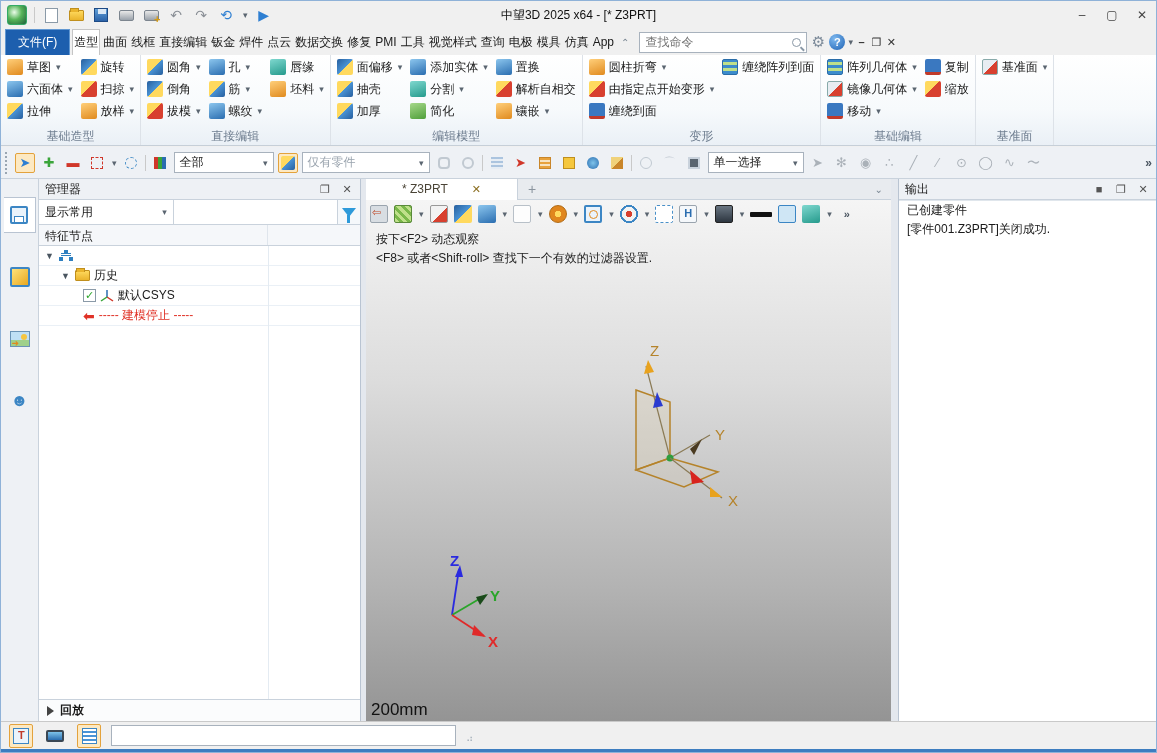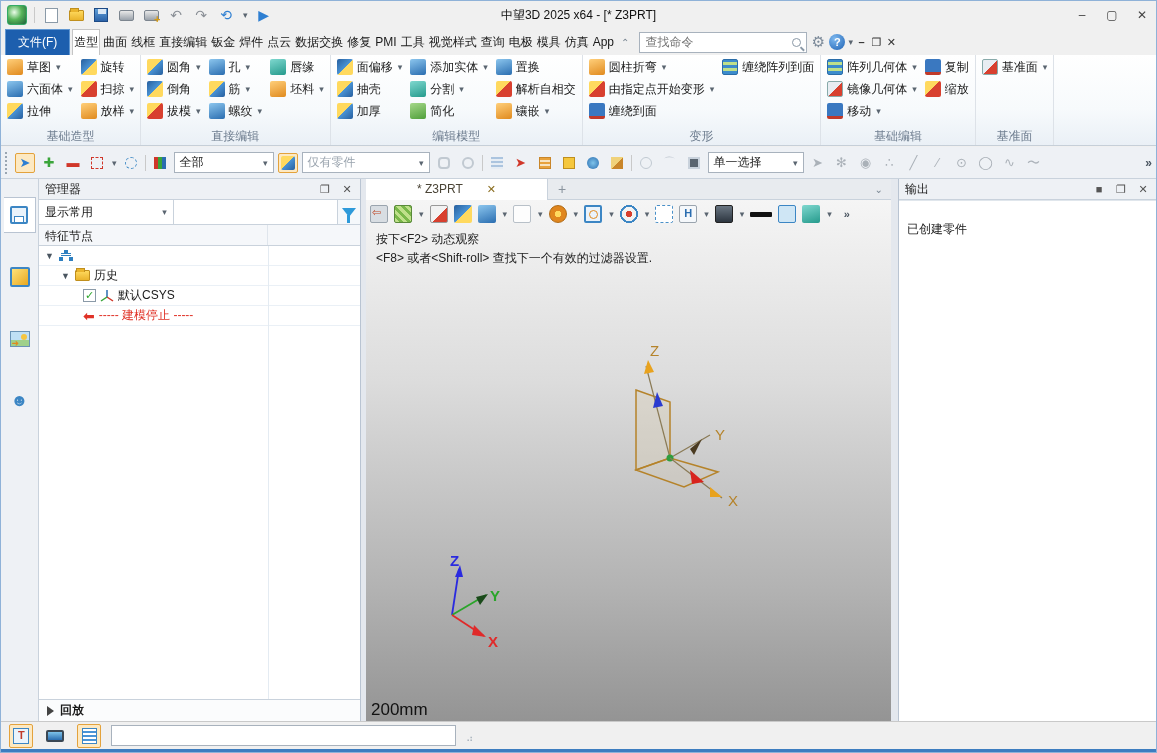--- a/index.html
+++ b/index.html
@@ -107,21 +107,21 @@
   .net-ic::after { content:""; position:absolute; left:2px; top:5px; width:10px; height:1px; background:#2e7fc0; box-shadow:0 -2px 0 0 #2e7fc0; }
   .cb { width:13px; height:13px; background:#fff; border:1px solid #8a9aa8; color:#2aa52a; font-size:11px; font-weight:bold; display:flex; align-items:center; justify-content:center; }
   .redrow { color:#e03227; }
   .redarrow { color:#e03227; font-weight:bold; font-size:14px; line-height:1; }
   .replay { height:22px; border-top:1px solid #c9d2dc; display:flex; align-items:center; gap:6px; padding:0 8px; background:#fbfcfd; }
   .replay .tri { width:0; height:0; border-top:5px solid transparent; border-bottom:5px solid transparent; border-left:7px solid #444; }
   
   .docarea { position:absolute; left:365px; top:0; width:525px; bottom:0; }
   .vsplit { position:absolute; top:0; bottom:0; width:5px; background:#e4e8ee; }
   .tabstrip { position:absolute; left:0; right:0; top:0; height:21px; background:#e8ebef; border-bottom:1px solid #c9d2dc; display:flex; align-items:center; }
-  .doctab { width:182px; height:21px; background:#fff; border-right:1px solid #c9d2dc; display:flex; align-items:center; justify-content:center; gap:24px; color:#4a4436; }
+  .doctab { width:152px; height:21px; background:#fff; border-right:1px solid #c9d2dc; display:flex; align-items:center; justify-content:center; gap:24px; color:#4a4436; }
   .tabx { color:#8a6d1f; font-weight:bold; font-size:11px; }
   .tabplus { color:#8a949e; font-size:14px; padding:0 10px; }
   .tabmenu { margin-left:auto; color:#7a8793; font-size:10px; padding:0 8px; }
   .canvas { position:absolute; left:0; right:0; top:21px; bottom:0; background:linear-gradient(#f5f5f5 0%, #dcdcdc 35%, #b2b2b2 75%, #949494 100%); overflow:hidden; }
   .ctoolbar { position:absolute; left:4px; top:2px; right:0; height:24px; display:flex; align-items:center; gap:6px; }
   .cic { width:18px; height:18px; border-radius:2px; flex:none; }
   .c-exit { background:#d8dde2; border:1px solid #9aa4ae; position:relative; }
   .c-exit::after { content:"⇦"; position:absolute; left:1px; top:0px; color:#c04a2a; font-size:11px; }
   .c-pin { background:repeating-linear-gradient(45deg,#bfe08a 0 3px,#7ab84a 3px 6px); border:1px solid #5a8a3a; }
   .c-eraser { background:linear-gradient(135deg,#f2f2f2 55%,#d8402f 55%); border:1px solid #999; }
@@ -136,21 +136,21 @@
   .c-mon { background:linear-gradient(#6a7682,#2d3640); border:1px solid #222; }
   .c-line { width:22px; height:5px; background:#111; border-radius:1px; align-self:center; }
   .c-bg { background:#cfe6f5; border:1px solid #3c86c4; }
   .c-more { color:#4a5560; font-size:11px; font-weight:bold; margin-left:6px; }
   .hints { position:absolute; left:10px; top:30px; color:#222; line-height:1.55; }
   .scale-label { position:absolute; left:5px; bottom:1px; font-size:17px; color:#111; }
   .csys-svg { position:absolute; left:240px; top:140px; }
   .triad-svg { position:absolute; left:58px; bottom:68px; }
   
   .output { position:absolute; left:897px; right:0; top:0; bottom:0; background:#fff; border-left:1px solid #b9c4d2; display:flex; flex-direction:column; }
-  .output .content { flex:1; padding:19px 8px; line-height:1.6; border-top:1px solid #e0e6ec; }
+  .output .content { flex:1; padding:0 8px; line-height:1.6; border-top:1px solid #e0e6ec; }
   
   .statusbar { position:absolute; left:0; right:0; bottom:0; height:31px; background:#f0f0f0; border-top:1px solid #c9c9c9; border-bottom:3px solid #3d7dc0; display:flex; align-items:center; padding:0 8px; gap:10px; }
   .sb-msg { flex:1; color:#222; }
   .sbtn { width:24px; height:24px; border:1px solid transparent; display:flex; align-items:center; justify-content:center; border-radius:2px; }
   .sbtn.qhl { border:1px solid #e3a23c; background:#fde9c2; }
   .s-panel { width:16px; height:16px; background:#eaf3fb; border:1px solid #3c86c4; position:relative; }
   .s-panel::after { content:"T"; position:absolute; left:4px; top:0px; color:#c03a2a; font-size:11px; font-weight:bold; }
   .s-mon { width:18px; height:12px; background:linear-gradient(#7ec3ea,#2a6db0); border:2px solid #3a4754; border-radius:2px; }
   .s-doc { width:15px; height:16px; background:#fff; border:1px solid #3c86c4; background-image:repeating-linear-gradient(#fff 0 2px,#4a94d6 2px 4px); }
   .sb-input { width:345px; height:21px; border:1px solid #a8b2bd; background:#fff; font-family:inherit; outline:0; padding:0 4px; }
@@ -667,20 +667,21 @@
 
   <div class="output">
     <div class="pheader">
       <span class="ptitle">输出</span>
       <span class="pico">■</span>
       <span class="pico">❐</span>
       <span class="pico">✕</span>
     </div>
     <div class="content">
       <div>已创建零件</div>
+      <div>[零件001.Z3PRT]关闭成功.</div>
     </div>
   </div>
 </div>
 
 <div class="statusbar">
   <span class="sbtn qhl">
       <span class="s-panel"></span>
     </span>
   <span class="sbtn">
       <span class="s-mon"></span>

